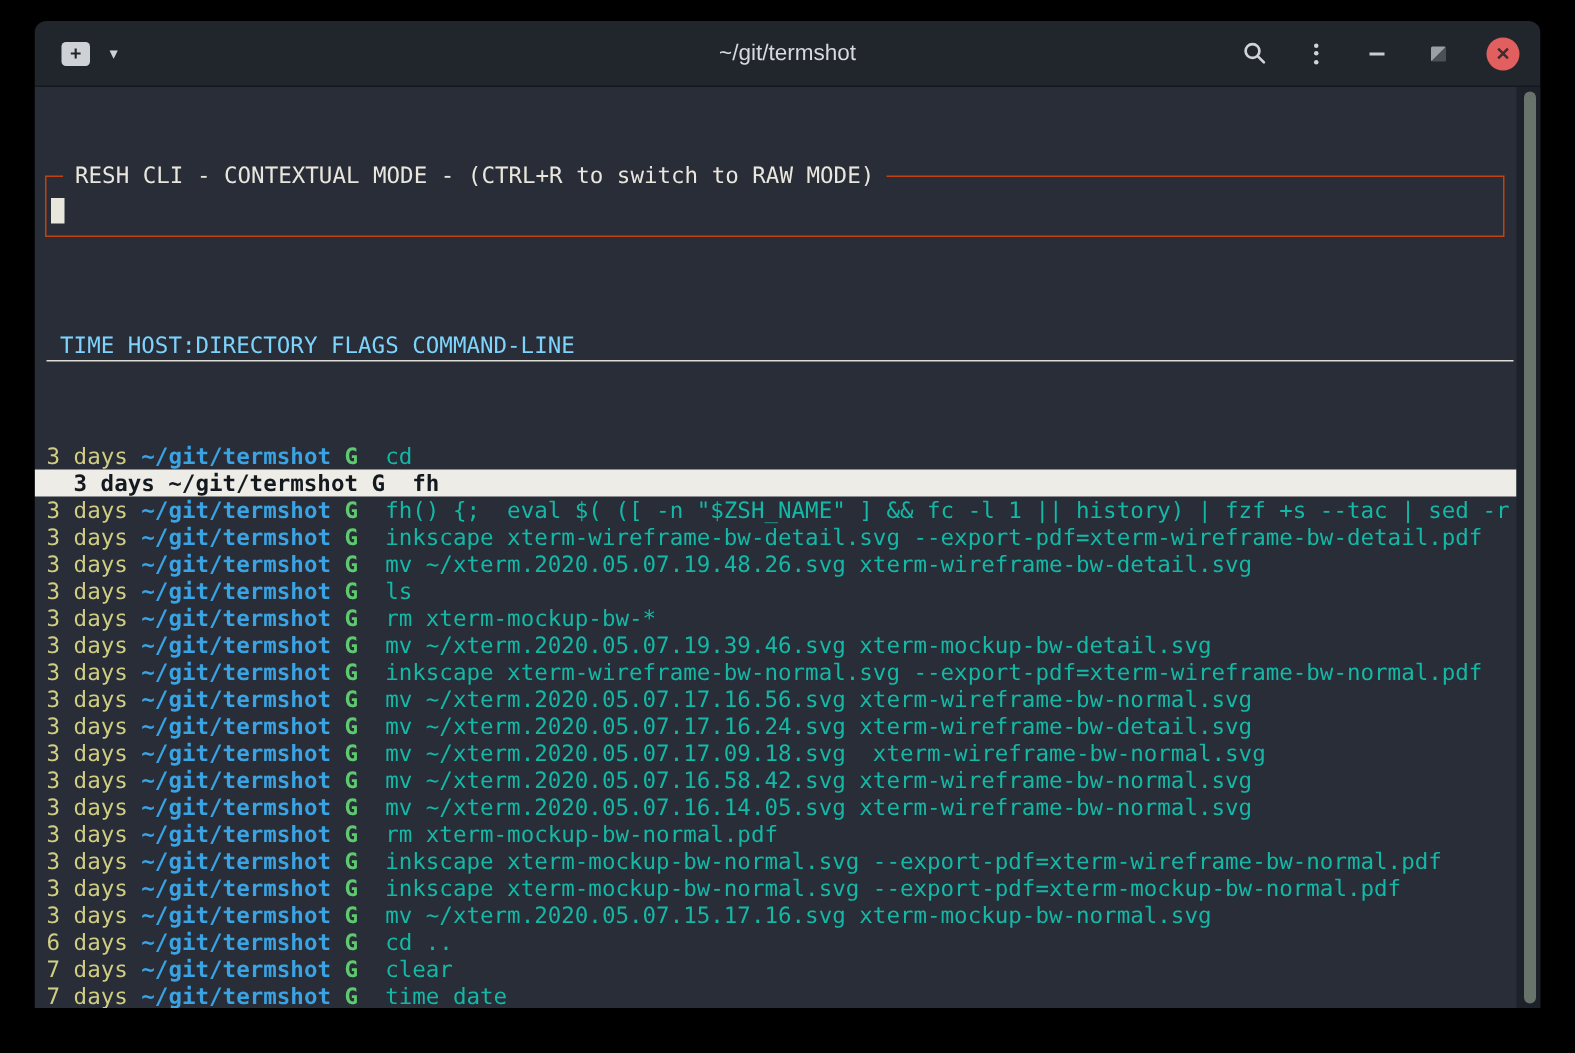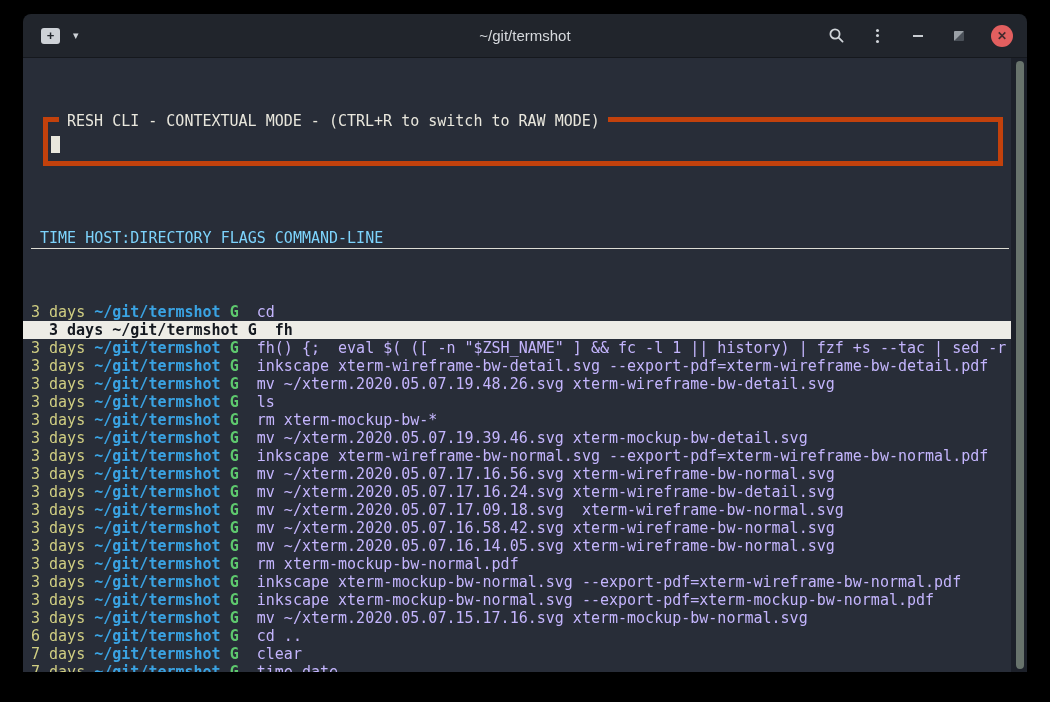--- a/index.html
+++ b/index.html
@@ -24,31 +24,31 @@
   .dots i{width:3px;height:3px;border-radius:50%;background:#d0d4d9;}
   .minbar{width:10px;height:2px;background:#c9cdd2;}
   .restore-glyph{width:10px;height:10px;
      background:linear-gradient(135deg,#9aa0a6 48%,#4a5058 52%);border-radius:1px;}
   .close-btn{width:22px;height:22px;border-radius:50%;background:#e25f5f;border:none;
              color:#432a2e;font-size:12px;font-weight:bold;display:flex;align-items:center;
              justify-content:center;cursor:pointer;padding:0;line-height:1;}
   
   .terminal{position:relative;height:615px;background:#282d38;color:#e9e7dd;
             font-size:15px;line-height:18px;overflow:hidden;white-space:pre;}
-  .searchbox{position:relative;margin:5px 24px 0 20px;height:39px;
-             border:5px solid #c2410c;}
+  .searchbox{position:relative;margin:5px 24px 0 7px;height:39px;
+             border:1px solid #c2410c;}
   .box-title{position:absolute;top:-10px;left:11px;background:#282d38;padding:0 8px;color:#e9e7dd;}
   .cursor{position:absolute;left:3px;top:14px;width:9px;height:17px;background:#e9e7dd;}
   .cols-header{margin:9px 18px 0 8px;border-bottom:1px solid #dddcd4;height:19px;color:#7dd3fc;}
   .rows{position:relative;}
   .row{height:18px;padding-left:8px;overflow:hidden;}
   .row .t{color:#d0ce82;}
   .row .d{color:#3aa3e3;font-weight:bold;}
   .row .f{color:#5ec96e;font-weight:bold;}
-  .row .c{color:#c4b5fd;}
+  .row .c{color:#14b8a6;}
   .row.selected{background:#edece6;margin-right:16px;font-weight:bold;padding-left:26px;}
   .row.selected .t,.row.selected .d,.row.selected .f,.row.selected .c{color:#14181f;}
   .gutter{position:absolute;top:0;right:0;width:16px;height:100%;background:#1d212a;}
   .thumb{position:absolute;right:3px;top:3px;bottom:4px;width:8px;background:#68736c;border-radius:4px;}
 </style>
 </head>
 <body>
 
 <div class="stage">
   <div class="window">

